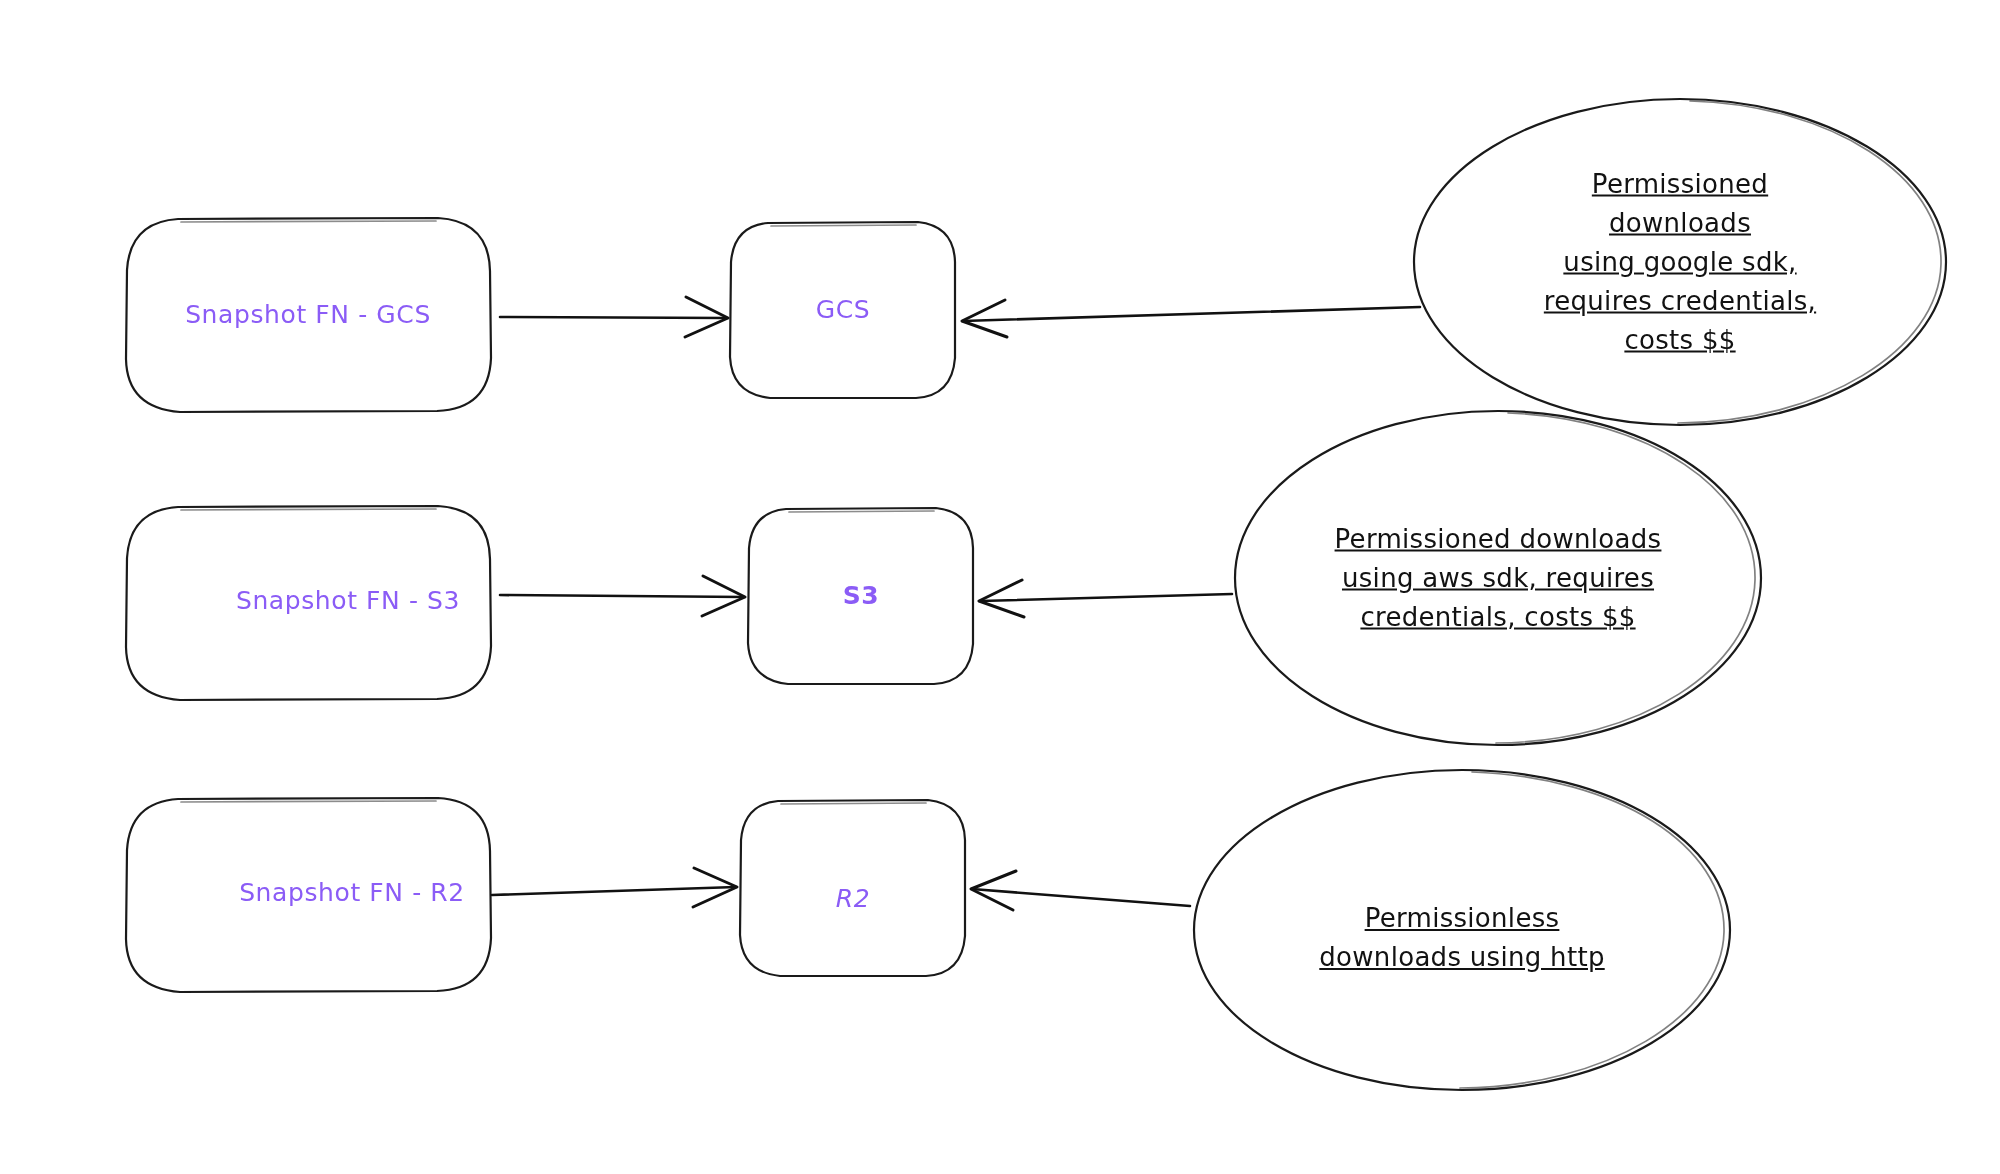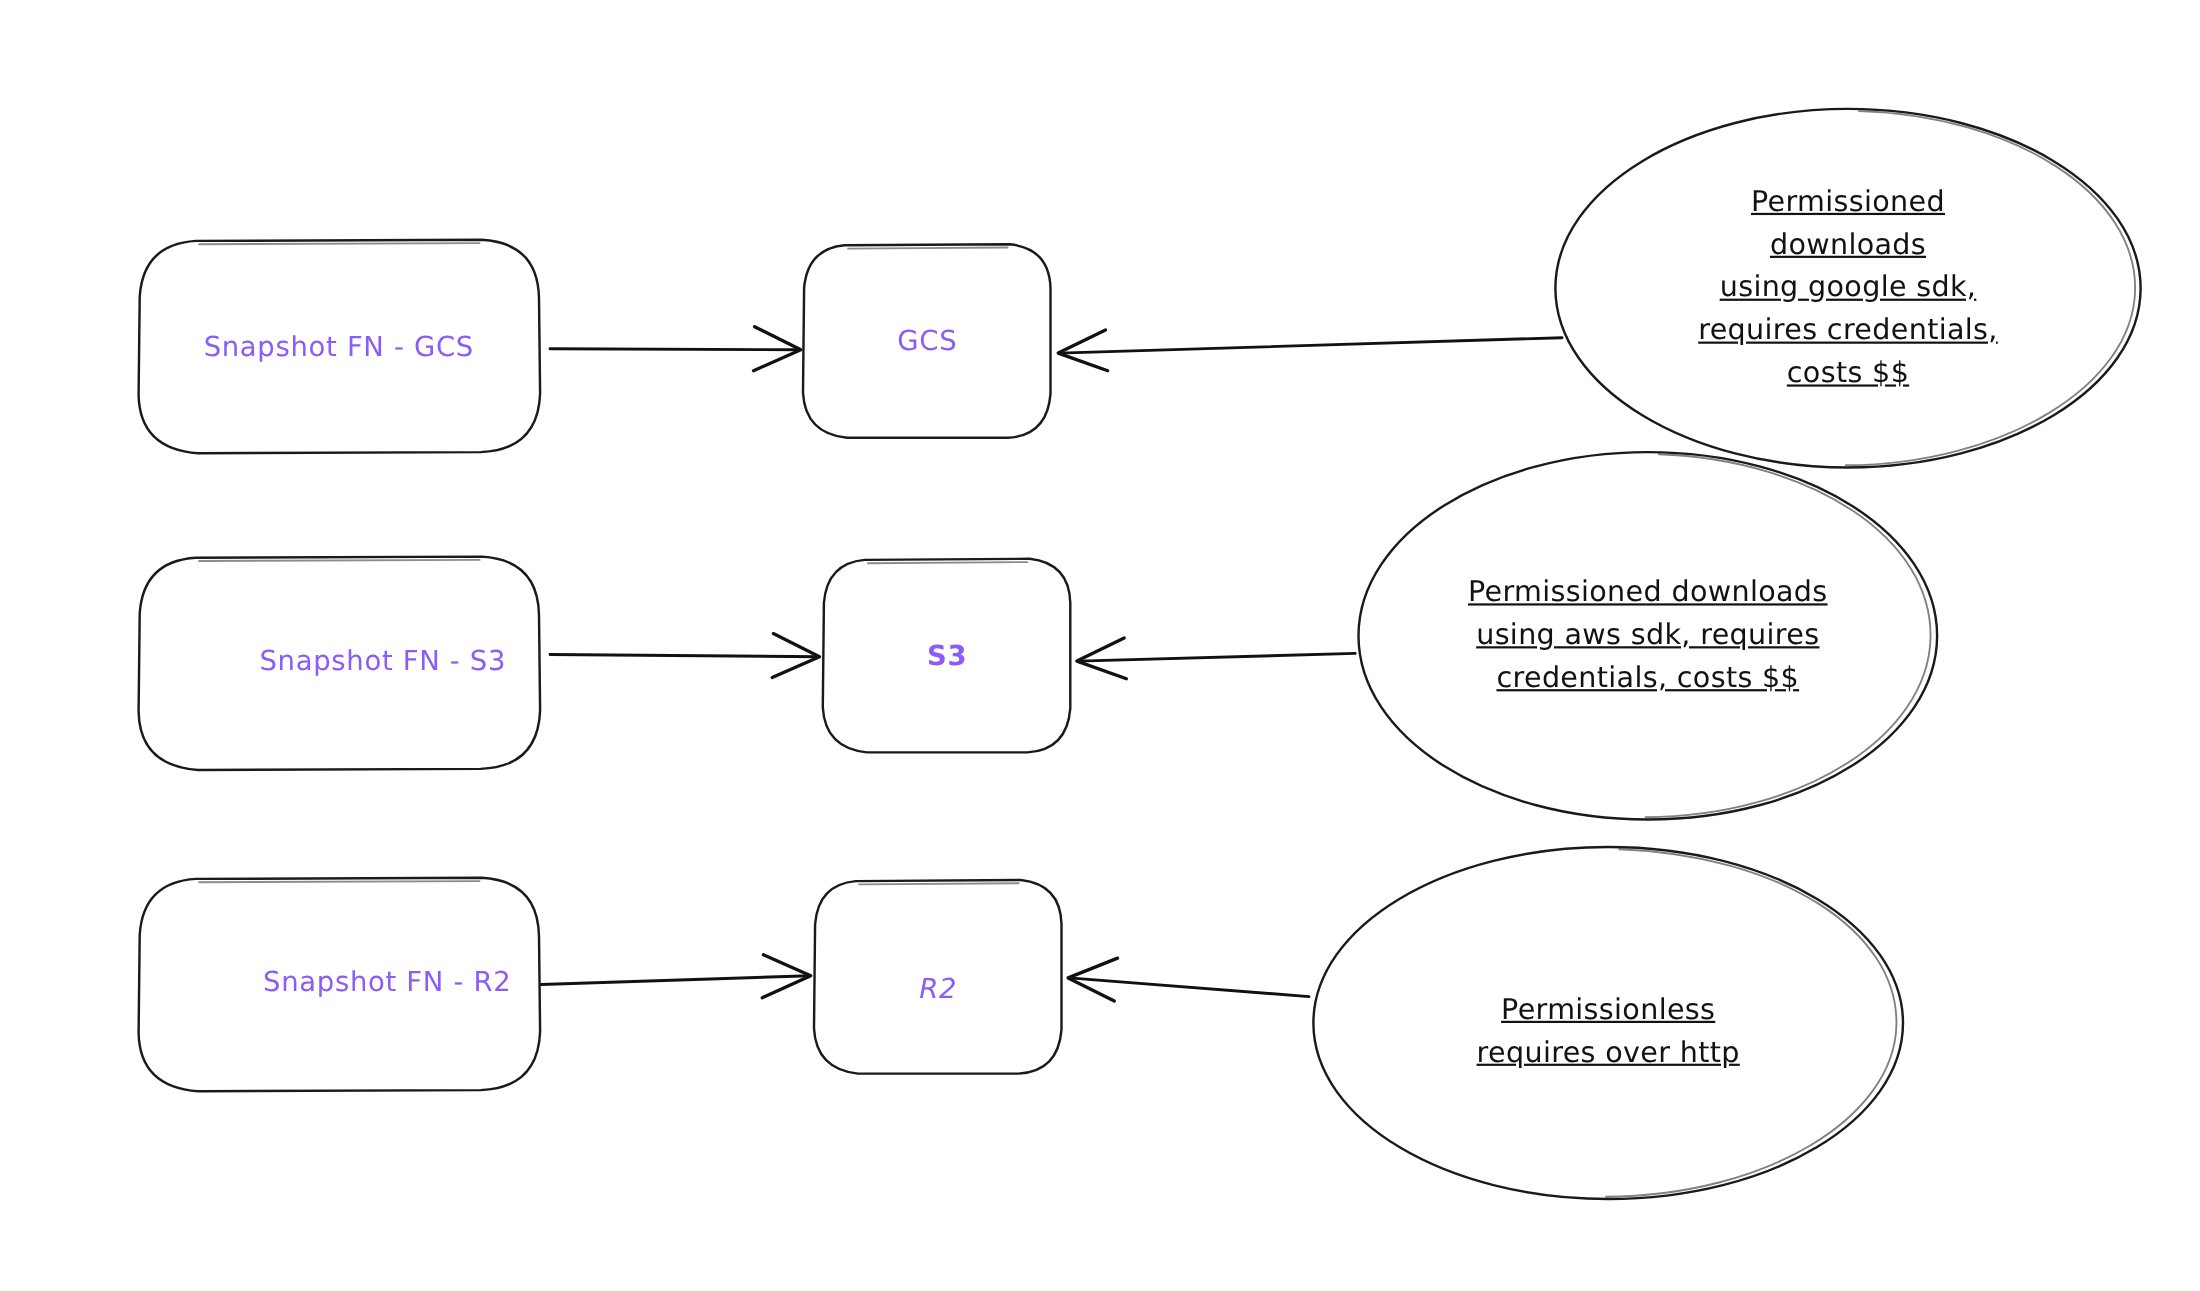--- a/index.html
+++ b/index.html
@@ -171,15 +171,15 @@
 
   <div class="ellipse-label" style="left:1498px; top:578px;">Permissioned downloads
 using aws sdk, requires
 credentials, costs $$</div>
 
   <div class="node-label" style="left:308px; top:893px;margin-left:44px;">Snapshot FN - R2</div>
 
   <div class="node-label" style="left:853px; top:899px;font-style:italic;">R2</div>
 
   <div class="ellipse-label" style="left:1462px; top:938px;">Permissionless
-requires over http</div>
+downloads using http</div>
 
 </div>
 
 </body></html>

